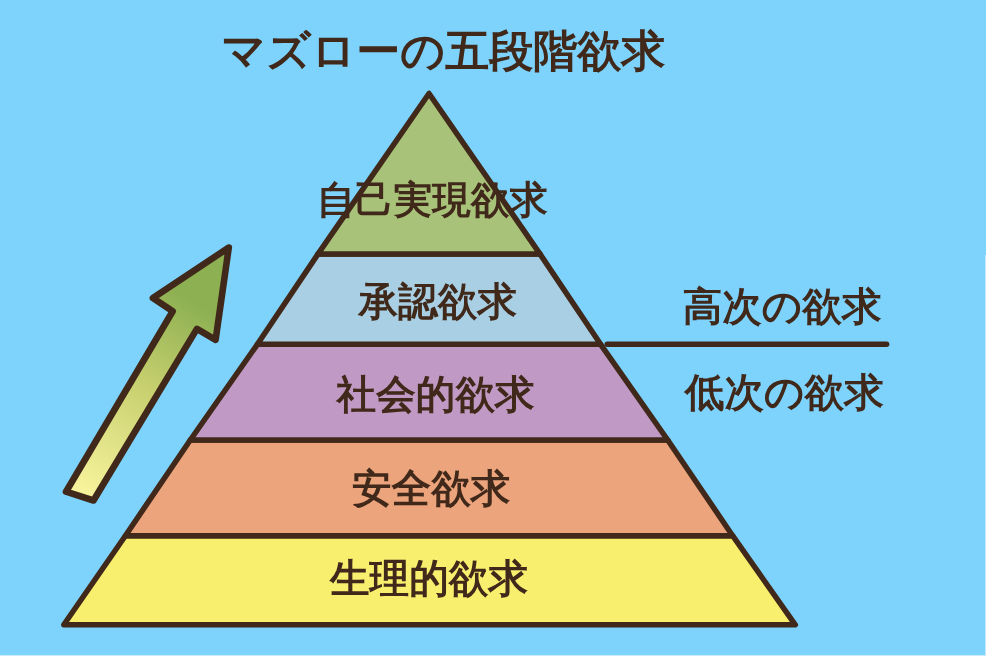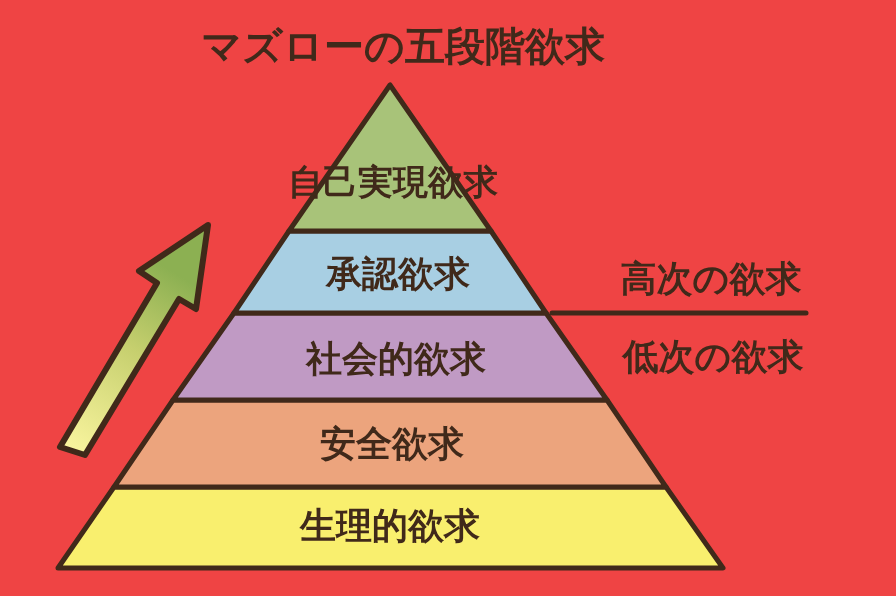--- a/index.html
+++ b/index.html
@@ -5,21 +5,21 @@
   html, body {
     margin: 0;
     padding: 0;
     background: #ffffff;
     font-family: "DejaVu Sans", "Liberation Sans", sans-serif;
   }
   .canvas {
     position: relative;
     width: 896px;
     height: 596px;
-    background: #ef4444;
+    background: #7dd3fc;
     overflow: hidden;
   }
   svg { display: block; }
   text {
     fill: #40291a;
     font-weight: bold;
     font-family: "DejaVu Sans", "Liberation Sans", sans-serif;
   }
   .title-text {
     font-size: 40px;

